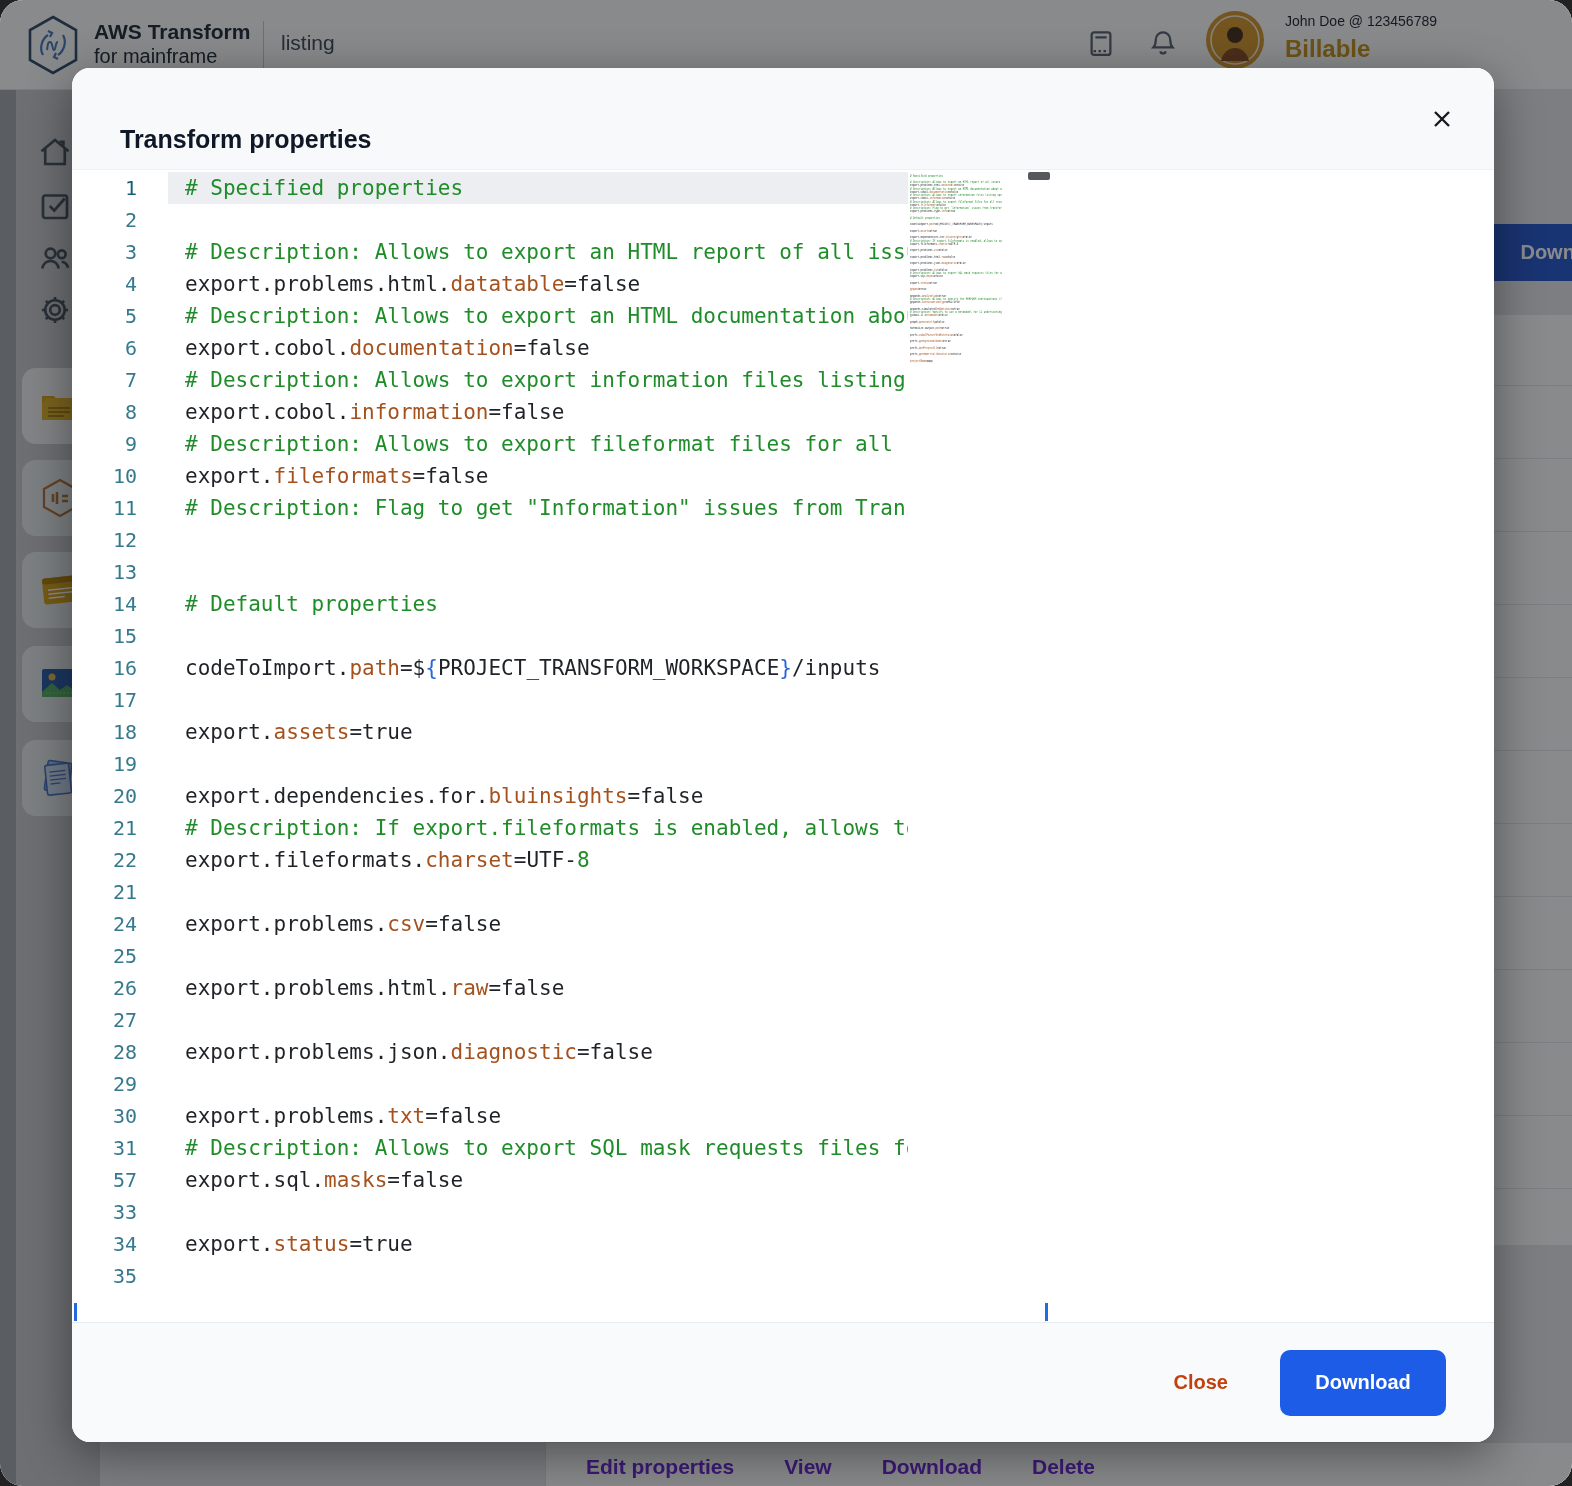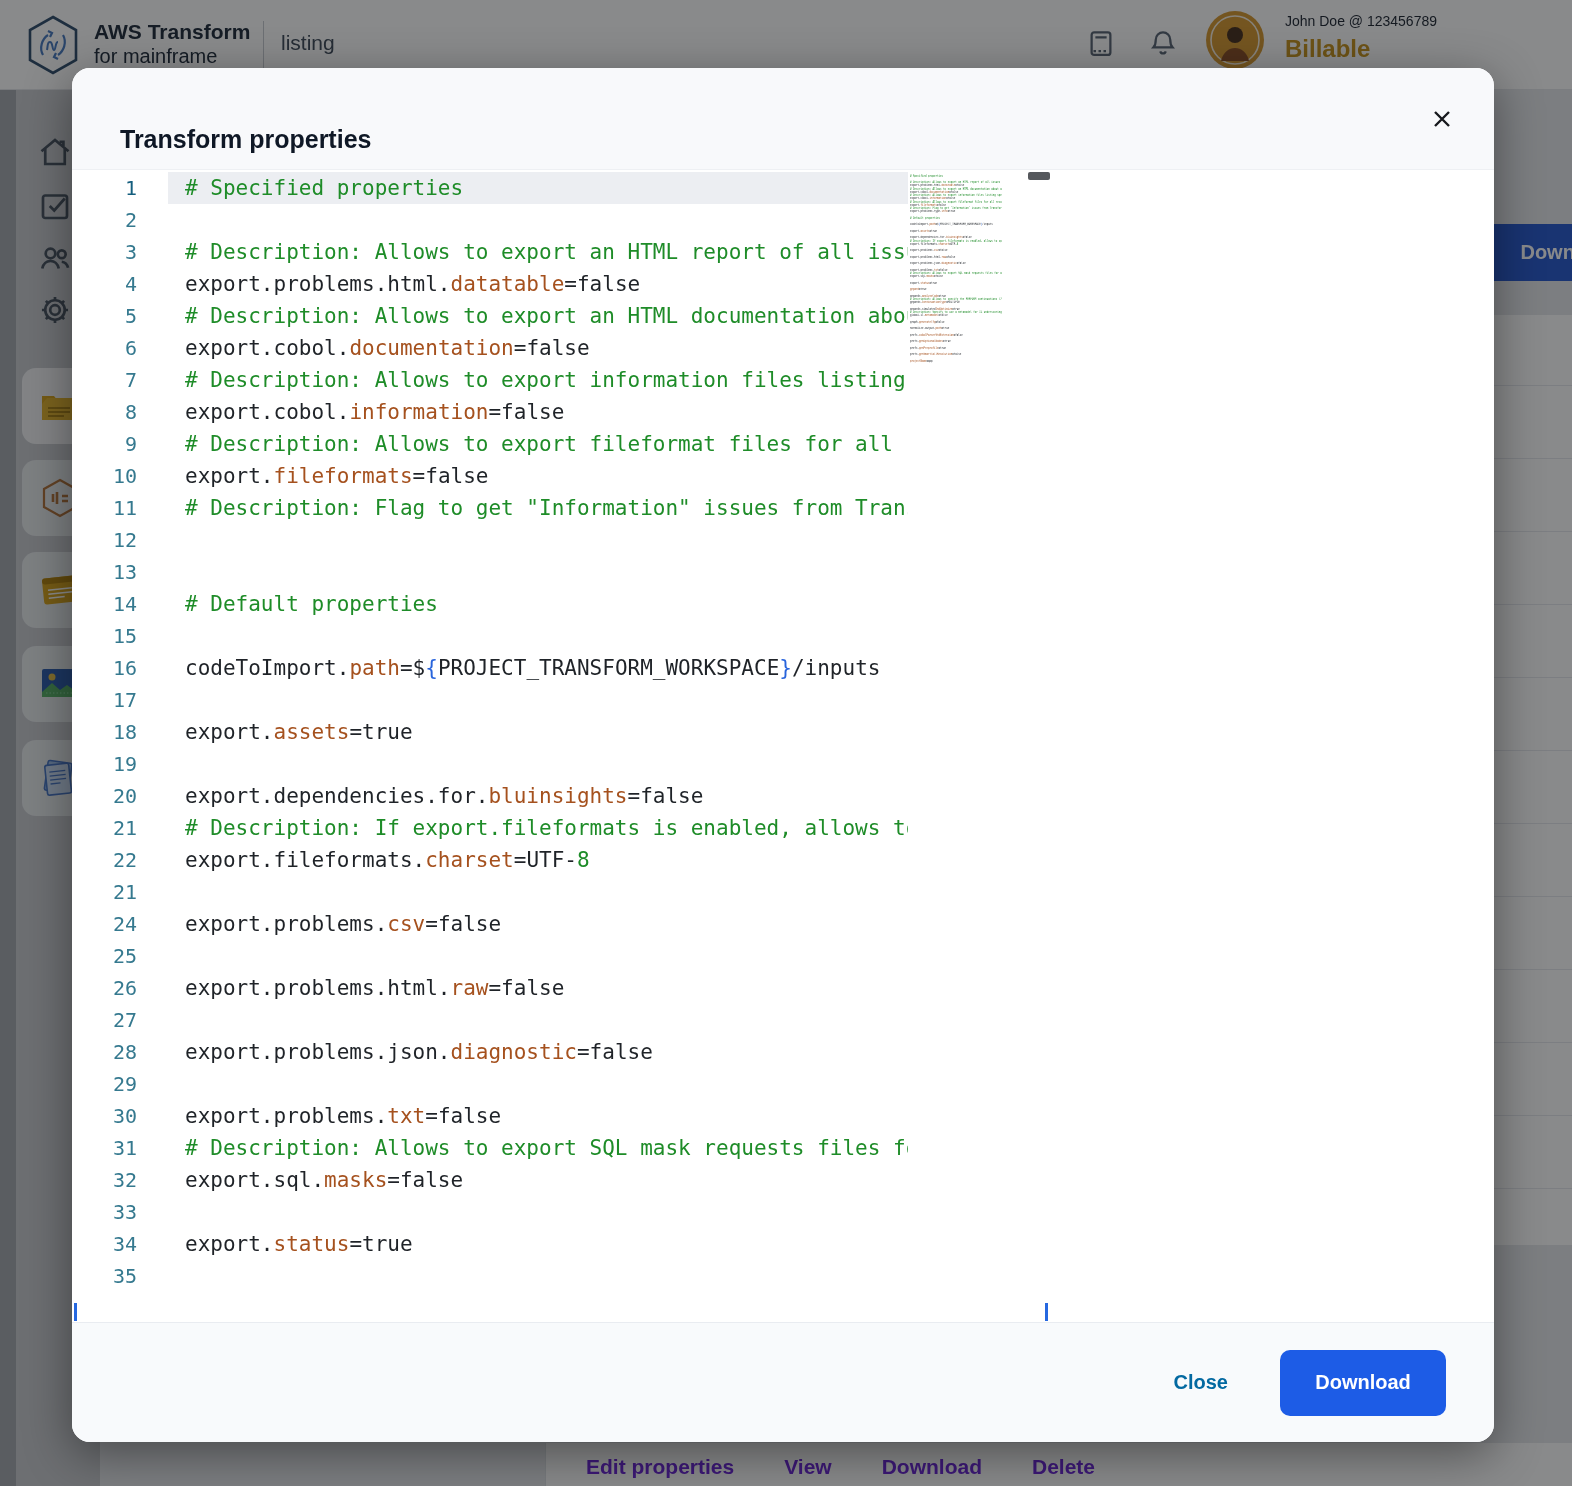--- a/index.html
+++ b/index.html
@@ -1,18 +1,18 @@
 <!DOCTYPE html>
 <html><head>
 <meta charset="utf-8">
 <style>
   html,body{margin:0;padding:0;background:#222;}
   *{box-sizing:border-box;}
   .stage{position:relative;width:1572px;height:1486px;overflow:hidden;
-         font-family:"Liberation Sans",sans-serif;background:#e7e9ec;}
+         font-family:"Liberation Sans",sans-serif;background:#e7e9ec;border-radius:23px;}
 
   
   .topbar{position:absolute;left:0;top:0;width:1572px;height:90px;background:#ffffff;
           border-bottom:1px solid #e4e7ea;}
   .logo-mark{position:absolute;left:24px;top:14px;width:58px;height:62px;}
   .logo-text{position:absolute;left:94px;top:19px;line-height:25px;color:#232f3e;}
   .logo-text .l1{font-size:21px;font-weight:800;}
   .logo-text .l2{font-size:20px;font-weight:400;}
   .tb-divider{position:absolute;left:263px;top:21px;width:1px;height:48px;background:#c7ccd2;}
   .module{position:absolute;left:281px;top:31px;font-size:21px;color:#414d5c;}
@@ -72,21 +72,21 @@
   .minimap-inner{width:464px;transform:scale(0.25);transform-origin:0 0;
                  font-family:"DejaVu Sans Mono",monospace;font-size:10px;line-height:13px;}
   .mline{white-space:pre;overflow:hidden;height:13px;}
   .vthumb{position:absolute;left:956px;top:2px;width:22px;height:8px;background:#55585c;border-radius:2px;}
   .hmark{position:absolute;top:1133px;width:3px;height:18px;background:#2668e0;}
   .hmark.left{left:2px;} .hmark.right{left:973px;}
 
   .modal-footer{position:absolute;left:0;right:0;bottom:0;height:120px;background:#f8fafc;
                 border-top:1px solid #e9ecf1;display:flex;align-items:center;
                 justify-content:flex-end;gap:46px;padding-right:48px;}
-  .btn-close{border:none;background:transparent;font-size:20px;font-weight:600;color:#0369a1;
+  .btn-close{border:none;background:transparent;font-size:20px;font-weight:600;color:#c2410c;
              font-family:"Liberation Sans",sans-serif;cursor:pointer;}
   .btn-download{width:166px;height:66px;border:none;border-radius:10px;background:var(--primary-blue);
                 color:#fff;font-size:20px;font-weight:600;font-family:"Liberation Sans",sans-serif;
                 cursor:pointer;}
 </style>
 </head>
 <body>
 
 <div class="stage" style="--primary-blue: #1d5ce6; --comment: #1e8c28; --key: #a5511e; --plain: #1f2328; --brace: #2864dc; --lineno: #35798f; --gold: #c7941f;">
 
@@ -333,21 +333,21 @@
           </div>
           <div class="crow">
             <span class="ln">30</span>
             <span class="clip"><span class="tk-p">export.problems.</span><span class="tk-k">txt</span><span class="tk-p">=false</span></span>
           </div>
           <div class="crow">
             <span class="ln">31</span>
             <span class="clip"><span class="tk-c"># Description: Allows to export SQL mask requests files for a</span></span>
           </div>
           <div class="crow">
-            <span class="ln">32</span>
+            <span class="ln">57</span>
             <span class="clip"><span class="tk-p">export.sql.</span><span class="tk-k">masks</span><span class="tk-p">=false</span></span>
           </div>
           <div class="crow">
             <span class="ln">33</span>
             <span class="clip"></span>
           </div>
           <div class="crow">
             <span class="ln">34</span>
             <span class="clip"><span class="tk-p">export.</span><span class="tk-k">status</span><span class="tk-p">=true</span></span>
           </div>

